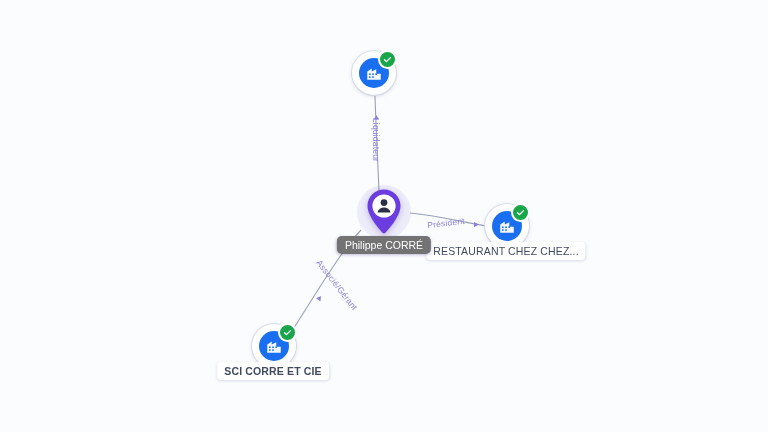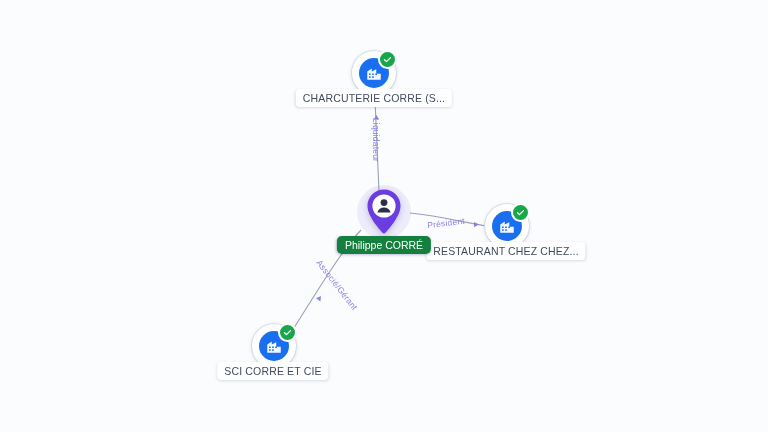--- a/index.html
+++ b/index.html
@@ -52,21 +52,21 @@
     color:#404a60;
     font-size:10.5px;
     letter-spacing:.15px;
     padding:3px 7px;
     border-radius:4px;
     white-space:nowrap;
     box-shadow:0 1px 3px rgba(30,41,90,.16);
   }
   .chip-label{
     position:absolute;transform:translateX(-50%);
-    background:#15803d;
+    background:#737373;
     color:#ffffff;
     font-size:10.5px;
     padding:3px 8px;
     border-radius:5px;
     white-space:nowrap;
     box-shadow:0 1px 3px rgba(60,40,140,.3);
   }
 
   
   .edge-label{
@@ -119,21 +119,20 @@
           <rect x="9.6" y="16.4" width="2.1" height="2.1" fill="#1a6ef0"></rect>
         </svg>
       </div>
       <span class="badge-check">
         <svg width="9" height="9" viewBox="0 0 24 24">
             <path d="M4 12.5l5.2 5.2L20 7" fill="none" stroke="#fff" stroke-width="3.6" stroke-linecap="round" stroke-linejoin="round"></path>
           </svg>
       </span>
     </div>
   </div>
-  <div class="node-label" style="left:374px;top:89px;">CHARCUTERIE CORRE (S...</div>
 
   <div class="node" style="left:507px;top:226px;">
     <div class="company-halo">
       <div class="company-disc">
         <svg width="18" height="18" viewBox="0 0 24 24" aria-hidden="true">
           <path d="M3 21V10l6-4v4l6-3v6h6v8z" fill="#ffffff" opacity=".95"></path>
           <rect x="5.4" y="12.6" width="2.1" height="2.1" fill="#1a6ef0"></rect>
           <rect x="9.6" y="12.6" width="2.1" height="2.1" fill="#1a6ef0"></rect>
           <rect x="13.8" y="12.6" width="2.1" height="2.1" fill="#1a6ef0"></rect>
           <rect x="5.4" y="16.4" width="2.1" height="2.1" fill="#1a6ef0"></rect>
@@ -161,21 +160,21 @@
           <rect x="9.6" y="16.4" width="2.1" height="2.1" fill="#1a6ef0"></rect>
         </svg>
       </div>
       <span class="badge-check">
         <svg width="9" height="9" viewBox="0 0 24 24">
             <path d="M4 12.5l5.2 5.2L20 7" fill="none" stroke="#fff" stroke-width="3.6" stroke-linecap="round" stroke-linejoin="round"></path>
           </svg>
       </span>
     </div>
   </div>
-  <div class="node-label" style="left:273px;top:362px;">SCI CORRE ET CIE</div>
+  <div class="node-label" style="left:273px;top:362px;font-weight:bold;">SCI CORRE ET CIE</div>
 
   <div class="node" style="left:384px;top:212px;">
     <div class="person-wrap">
       <div class="person-glow"></div>
       <div class="person-pin">
         <svg width="40" height="50" viewBox="0 0 40 50">
           <path d="M20 2.5c-9.1 0-16.5 7.3-16.5 16.3 0 11.4 14.2 26 15.4 27.3.6.6 1.6.6 2.2 0 1.2-1.3 15.4-15.9 15.4-27.3C36.5 9.8 29.1 2.5 20 2.5z" fill="#6b3ce0"></path>
           <circle cx="20" cy="19" r="11.6" fill="#ffffff"></circle>
           <circle cx="20" cy="15.6" r="3.4" fill="#2b2f45"></circle>
           <path d="M13.4 25.6c.9-3.2 3.5-5 6.6-5s5.7 1.8 6.6 5z" fill="#2b2f45"></path>

